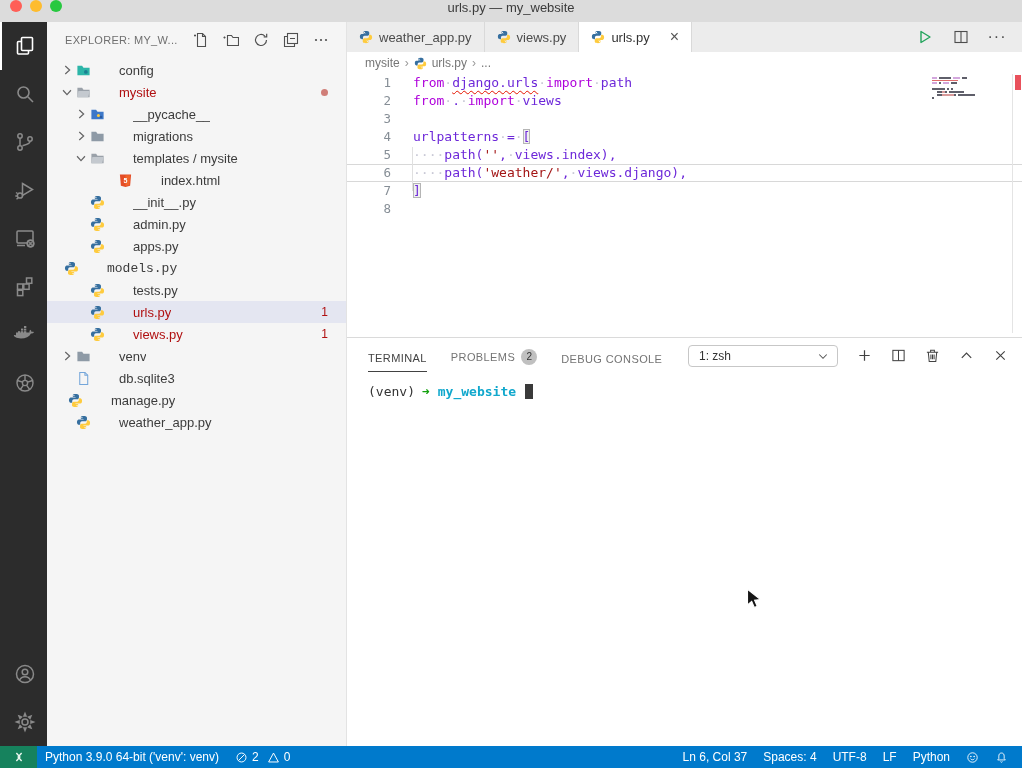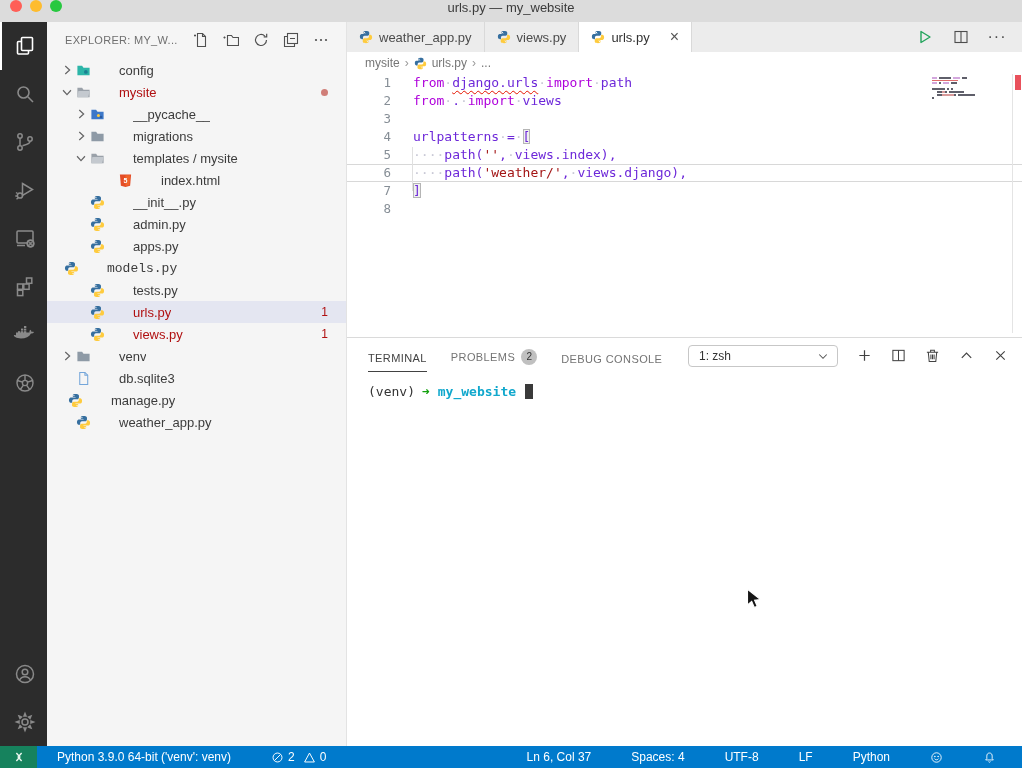--- a/index.html
+++ b/index.html
@@ -96,21 +96,21 @@
   .panel-actions svg { width:15px; height:15px; }
   .term-body { flex:1; padding:11px 0 0 21px; font-family:"DejaVu Sans Mono", monospace; font-size:13px; color:#333; }
   .t-arrow { color:#13a10e; font-weight:bold; margin:0 8px 0 7px; }
   .t-dir { color:#11a8cd; font-weight:bold; }
   .t-cursor { display:inline-block; width:8px; height:15px; background:#3a3a3a; margin-left:9px; vertical-align:text-bottom; }
 
   
   .statusbar { height:22px; background:#007acc; color:#fff; display:flex; align-items:center; font-size:12px; flex:0 0 22px; }
   .sb-remote { width:37px; height:22px; background:#16825d; display:flex; align-items:center; justify-content:center; cursor:pointer; }
   .sb-remote svg { width:14px; height:14px; }
-  .sb-item { padding:0 20px; display:flex; align-items:center; gap:4px; cursor:pointer; white-space:nowrap;justify-content:center; }
+  .sb-item { padding:0 8px; display:flex; align-items:center; gap:4px; cursor:pointer; white-space:nowrap;justify-content:center; }
   .sb-right { margin-left:auto; display:flex; align-items:center; padding-right:6px; }
   .sb-item svg { width:13px; height:13px; }
 
   .mouse { position:absolute; left:746px; top:588px; z-index:99; pointer-events:none; }
 </style>
 </head>
 <body>
 
 <div class="app">
 

